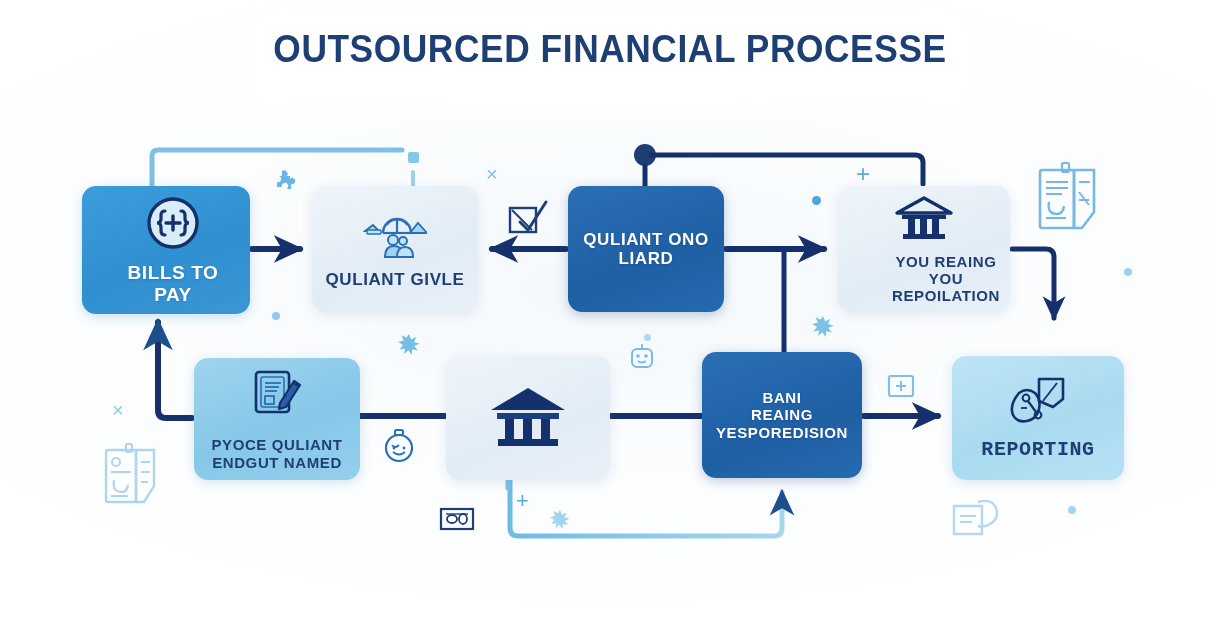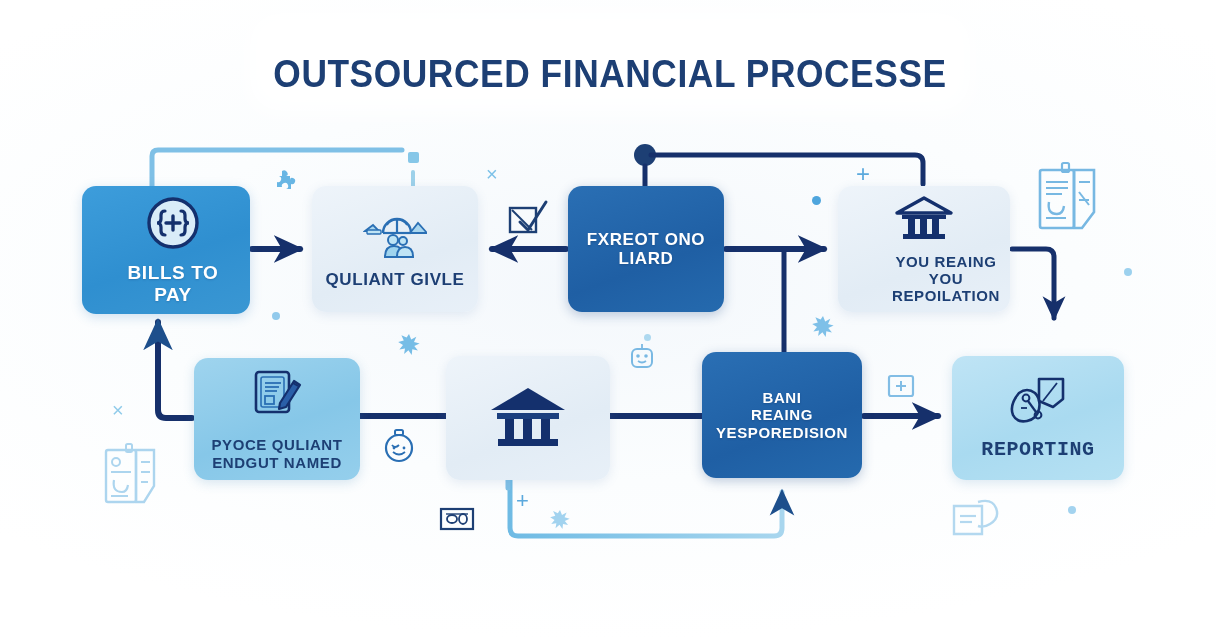--- a/index.html
+++ b/index.html
@@ -14,21 +14,21 @@
     width:1216px; height:640px;
     background:
       radial-gradient(ellipse 70% 55% at 50% 45%, #f4f8fc 0%, #fbfdfe 55%, #ffffff 100%);
   }
 
   
   .title-wrap{
     position:absolute; left:265px; top:28px; width:690px; height:68px;
     background:#ffffff;
     border-radius:10px;
-    display:flex; align-items:flex-end; justify-content:center;
+    display:flex; align-items:flex-start; justify-content:center;
     box-shadow:0 0 26px 16px rgba(255,255,255,0.95);
   }
   .title{
     font-family:"Liberation Sans", sans-serif;
     font-weight:bold;
     font-size:38px;
     letter-spacing:0.6px;
     color:#1d3f74;
     white-space:nowrap;
     transform:scaleX(0.93);
@@ -183,21 +183,21 @@
         <circle cx="40" cy="32" r="4" fill="#bfe4f5" stroke="#2a6fb4" stroke-width="2"></circle>
         <path d="M22,48 q0,-11 9,-11 q9,0 9,11 z" fill="#9fd4ee" stroke="#2a6fb4" stroke-width="2"></path>
         <path d="M34,48 q0,-10 8,-10 q8,0 8,10 z" fill="#bfe4f5" stroke="#2a6fb4" stroke-width="2"></path>
       </svg>
     </span>
     <div class="lbl">QULIANT GIVLE</div>
   </div>
 
   <div class="node n-dark" style="left:568px; top:186px; width:156px; height:126px;">
     <div class="lbl">
-      <span>FXREOT ONO</span><br>
+      <span>QULIANT ONO</span><br>
       <span>LIARD</span>
     </div>
   </div>
 
   <div class="node n-pale" style="left:838px; top:186px; width:172px; height:126px;">
     <span class="ico">
       <svg width="62" height="48" viewBox="0 0 62 48">
         <path d="M31,4 L58,19 L4,19 Z" fill="none" stroke="#14306d" stroke-width="3.4" stroke-linejoin="round"></path>
         <rect x="9" y="21" width="44" height="4" fill="#14306d"></rect>
         <rect x="15" y="25" width="7" height="15" fill="#14306d"></rect>

